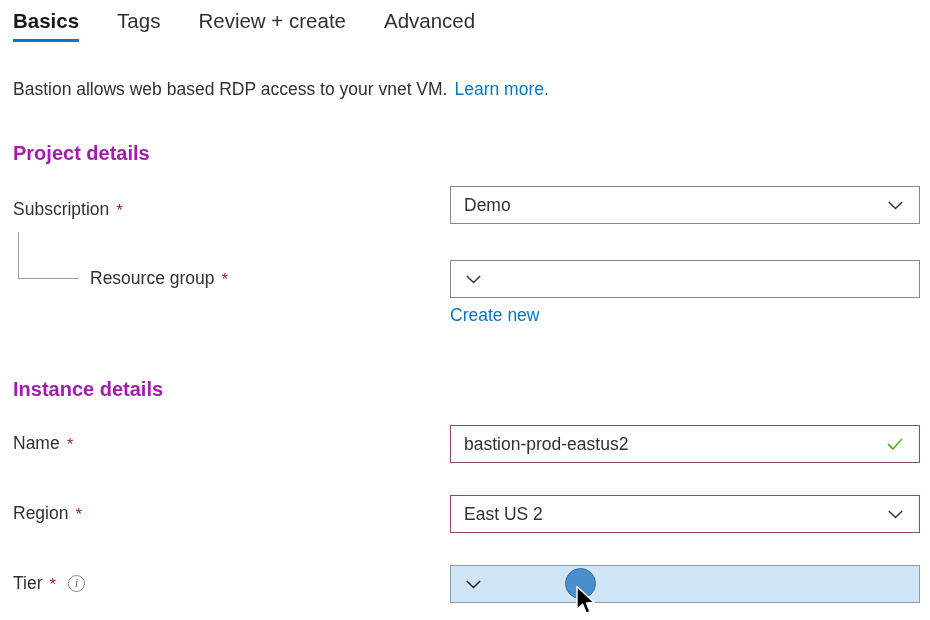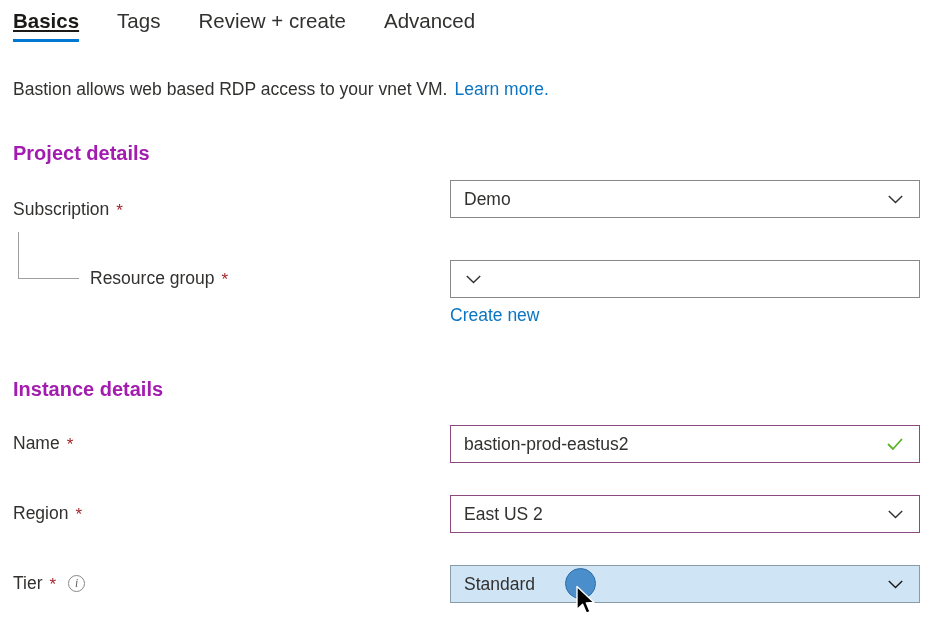--- a/index.html
+++ b/index.html
@@ -35,21 +35,20 @@
     color: #323130;
     padding: 8px 0 13px 0;
     margin-right: 38px;
     white-space: nowrap;
     cursor: pointer;
     line-height: 26px;
   }
   .tab.active {
     font-weight: bold;
     color: #1b1a19;
-    text-decoration: underline;
   }
   .tab.active .tab-underline {
     position: absolute;
     left: 0;
     right: 0;
     bottom: 5px;
     height: 3px;
     background: #0078d4;
   }
 
@@ -171,21 +170,21 @@
   }
   .chevron svg { display: block; }
   .check {
     width: 20px;
     height: 20px;
     flex: none;
     margin-right: 4px;
   }
   .check svg { display: block; }
 
-  #field-subscription  { top: 180px; gap: 23px; }
+  #field-subscription  { top: 186px; gap: 23px; }
   #field-resourcegroup { top: 260px; }
   #field-name          { top: 425px; }
   #field-region        { top: 495px; }
   #field-tier          { top: 565px; }
 
   .create-new {
     position: absolute;
     top: 305px;
     left: 450px;
     font-size: 17.5px;
@@ -304,21 +303,20 @@
 <div class="field validated" id="field-region">
   <span class="value">East US 2</span>
   <span class="chevron">
     <svg viewBox="0 0 20 20" width="19" height="19" aria-hidden="true">
       <path d="M3.5 6.8 L10 13.2 L16.5 6.8" fill="none" stroke="#323130" stroke-width="1.5" stroke-linecap="square"></path>
     </svg>
   </span>
 </div>
 
 <div class="field highlighted" id="field-tier">
-  <span class="value">Standard</span>
   <span class="chevron">
     <svg viewBox="0 0 20 20" width="19" height="19" aria-hidden="true">
       <path d="M3.5 6.8 L10 13.2 L16.5 6.8" fill="none" stroke="#1b1a19" stroke-width="1.5" stroke-linecap="square"></path>
     </svg>
   </span>
 </div>
 
 <div class="click-dot"></div>
 <div class="mouse-cursor">
   <svg viewBox="0 0 22 32" width="22" height="32" aria-hidden="true">

